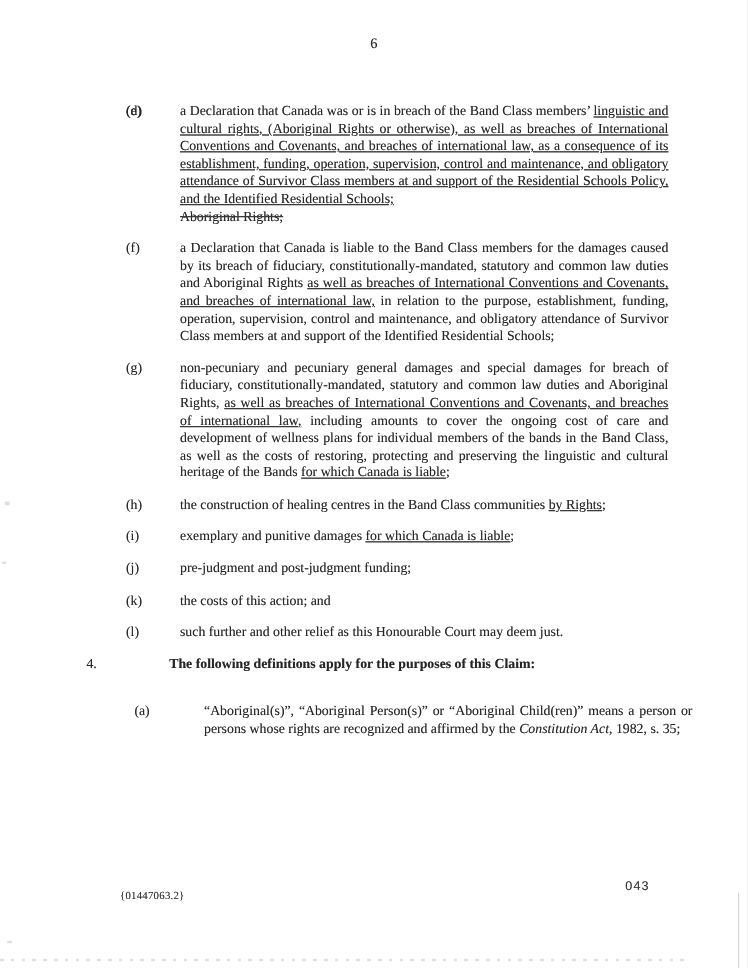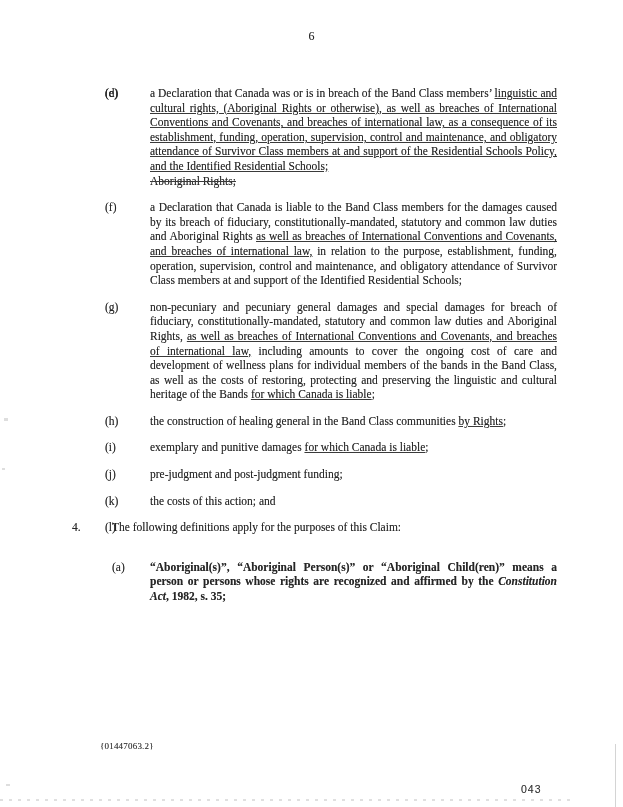--- a/index.html
+++ b/index.html
@@ -25,29 +25,29 @@
   .run-n{}
   .run-u{text-decoration:underline;text-decoration-color:#3a3a3a;}
   .run-s{text-decoration:line-through;text-decoration-color:#3a3a3a;}
   .run-i{font-style:italic;}
   .section-heading{
     margin:15px 0 24px 72px;
     font-weight:bold;font-size:11.5px;letter-spacing:.3px;
   }
   .num-para{position:relative;margin:0 0 25px 72px;}
   .para-num{position:absolute;left:0;top:0;}
-  .para-text{margin-left:40px;width:432px;}
+  .para-text{margin-left:69px;width:432px;font-weight:bold;}
   .def-item{position:relative;margin:0 0 12px 112px;}
-  .def-item .item-text{margin-left:38px;width:407px;font-weight:bold;}
+  .def-item .item-text{margin-left:58px;width:407px;}
   .footer-docket{
     position:absolute;left:72px;top:739px;
     font-size:9px;letter-spacing:.2px;color:#333;margin-left:28px;
   }
   .bates-number{
-    position:absolute;left:521px;top:782px;
+    position:absolute;left:521px;top:732px;
     font-family:"Liberation Sans", sans-serif;
     font-size:10.5px;letter-spacing:1px;color:#3a3a3a;
   }
   
   .scan-edge-right{
     position:absolute;left:615px;top:744px;width:1px;height:63px;
     background:#d4d4d4;
   }
   .scan-edge-bottom{
     position:absolute;left:0;top:799px;width:572px;height:2px;
@@ -78,36 +78,37 @@
         <div class="list-item">
           <span class="item-label">(f)</span>
           <div class="item-text"><span class="run-n">a Declaration that Canada is liable to the Band Class members for the damages caused by its breach of fiduciary, constitutionally-mandated, statutory and common law duties and Aboriginal Rights </span><span class="run-u">as well as breaches of International Conventions and Covenants, and breaches of international law,</span><span class="run-n"> in relation to the purpose, establishment, funding, operation, supervision, control and maintenance, and obligatory attendance of Survivor Class members at and support of the Identified Residential Schools;</span></div>
         </div>
         <div class="list-item">
           <span class="item-label">(g)</span>
           <div class="item-text"><span class="run-n">non-pecuniary and pecuniary general damages and special damages for breach of fiduciary, constitutionally-mandated, statutory and common law duties and Aboriginal Rights, </span><span class="run-u">as well as breaches of International Conventions and Covenants, and breaches of international law,</span><span class="run-n"> including amounts to cover the ongoing cost of care and development of wellness plans for individual members of the bands in the Band Class, as well as the costs of restoring, protecting and preserving the linguistic and cultural heritage of the Bands </span><span class="run-u">for which Canada is liable</span><span class="run-n">;</span></div>
         </div>
         <div class="list-item">
           <span class="item-label">(h)</span>
-          <div class="item-text"><span class="run-n">the construction of healing general in the Band Class communities </span><span class="run-u">by Rights</span><span class="run-n">;</span></div>
+          <div class="item-text"><span class="run-n">the construction of healing centres in the Band Class communities </span><span class="run-u">by Rights</span><span class="run-n">;</span></div>
         </div>
         <div class="list-item">
           <span class="item-label">(i)</span>
           <div class="item-text"><span class="run-n">exemplary and punitive damages </span><span class="run-u">for which Canada is liable</span><span class="run-n">;</span></div>
         </div>
         <div class="list-item">
           <span class="item-label">(j)</span>
           <div class="item-text"><span class="run-n">pre-judgment and post-judgment funding;</span></div>
         </div>
         <div class="list-item">
           <span class="item-label">(k)</span>
           <div class="item-text"><span class="run-n">the costs of this action; and</span></div>
         </div>
         <div class="list-item">
           <span class="item-label">(l)</span>
+          <div class="item-text"><span class="run-n">such further and other relief as this Honourable Court may deem just.</span></div>
         </div>
       </div>
 
 
     <div class="num-para">
       <span class="para-num">4.</span>
       <div class="para-text">The following definitions apply for the purposes of this Claim:</div>
     </div>
 
     <div id="definition-items">

